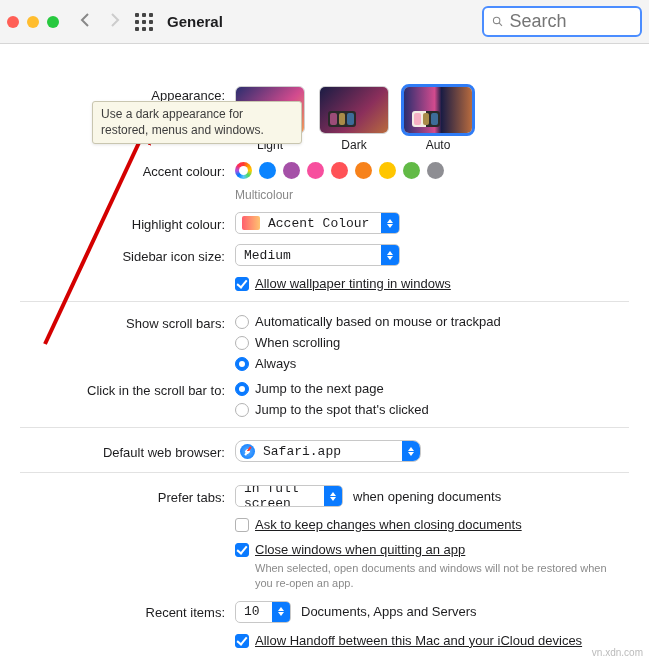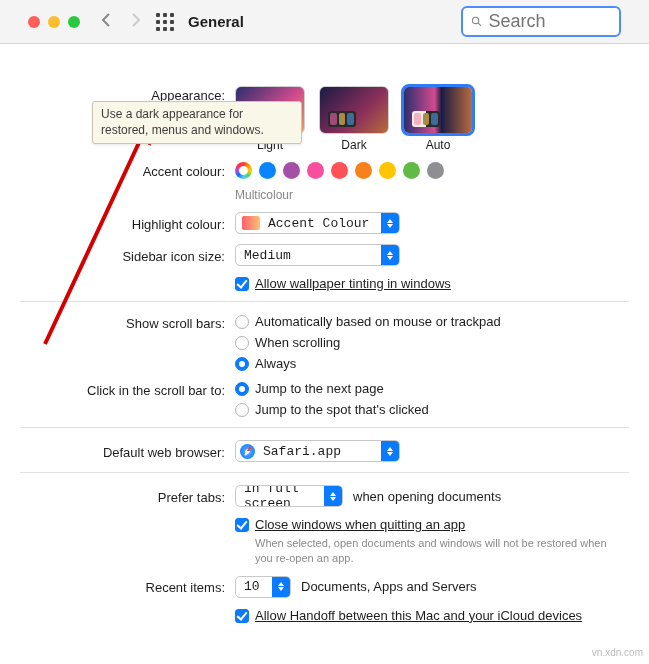--- a/index.html
+++ b/index.html
@@ -1,17 +1,17 @@
 <!DOCTYPE html>
 <html><head>
 <meta charset="utf-8">
 <style>
 * { box-sizing: border-box; margin: 0; padding: 0; }
 body { font-family: -apple-system, "Helvetica Neue", Arial, sans-serif; font-size: 13px; color: #1d1d1f; background: #ffffff; width: 649px; height: 664px; overflow: hidden; position: relative; }
-.titlebar { height: 44px; display: flex; align-items: center; padding: 0 28px; border-bottom: 1px solid #d6d6d6; background: #f4f4f4; }
+.titlebar { height: 44px; display: flex; align-items: center; padding: 0 7px; border-bottom: 1px solid #d6d6d6; background: #f4f4f4; }
 .traffic { display: flex; gap: 8px; margin-right: 20px; }
 .dot { width: 12px; height: 12px; border-radius: 50%; }
 .dot.red { background: #ff5f56; } .dot.yellow { background: #ffbd2e; } .dot.green { background: #27c93f; }
 .nav { display: flex; gap: 18px; align-items: center; margin-right: 14px; }
 .nav svg { width: 12px; height: 14px; fill: #888; }
 .grid-icon { width: 18px; height: 18px; display: grid; grid-template-columns: repeat(3,4px); grid-template-rows: repeat(3,4px); gap: 3px; margin-right: 14px; }
 .grid-icon span { background: #444; border-radius: 1px; }
 .title { font-weight: 600; font-size: 15px; flex: 1; }
 .search { display: flex; align-items: center; border: 2px solid #4b8dff; border-radius: 6px; padding: 3px 8px; width: 160px; background: #fff; }
 .search svg { width: 13px; height: 13px; fill: #888; margin-right: 6px; }
@@ -226,41 +226,48 @@
           <span>Jump to the spot that's clicked</span>
         </div>
       </div>
   </div>
 
   <hr class="hr">
 
   <div class="row center">
     <div class="label">Default web browser:</div>
     <div class="field">
-      <div class="select" style="width:165px;">
+      <div class="select" style="width:186px;border-radius:8px;">
         <span class="safari-icon"></span>
         <span class="txt">Safari.app</span>
         <span class="arrows"></span>
       </div>
     </div>
   </div>
 
   <hr class="hr">
 
   <div class="row center">
     <div class="label">Prefer tabs:</div>
     <div class="field">
       <div class="select" style="width:108px;">
         <span class="txt">in full screen</span>
         <span class="arrows"></span>
       </div>
       <span style="margin-left:6px;">when opening documents</span>
     </div>
   </div>
 
+  <div class="row center">
+    <div class="label"></div>
+    <div class="field checkbox-row">
+      <div class="cb"></div>
+      <span>Ask to keep changes when closing documents</span>
+    </div>
+  </div>
 
   <div class="row">
     <div class="label"></div>
     <div class="field col" style="gap:2px;">
       <div class="checkbox-row">
         <div class="cb checked"></div>
         <span>Close windows when quitting an app</span>
       </div>
       <div class="hint">When selected, open documents and windows will not be restored when you re-open an app.</div>
     </div>

